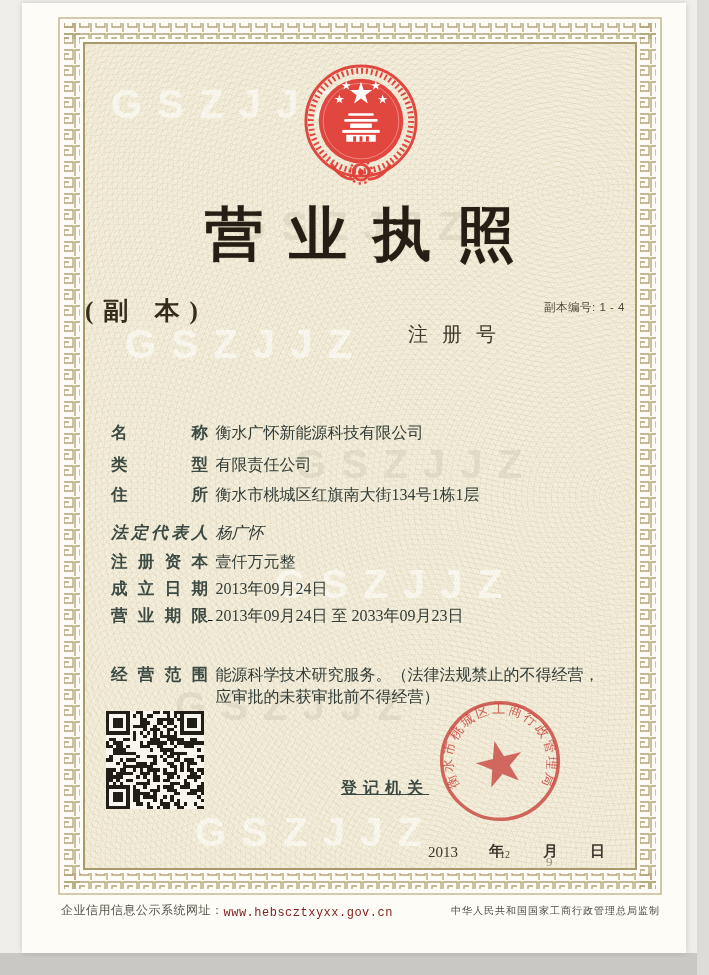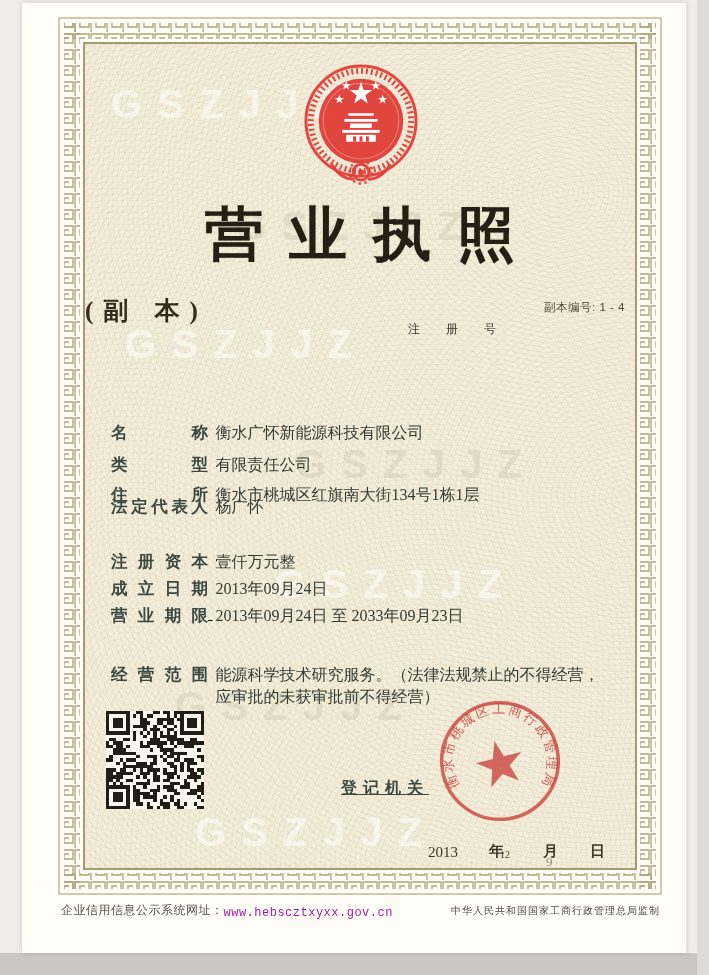--- a/index.html
+++ b/index.html
@@ -40,21 +40,21 @@
     position:absolute;left:0;top:250px;width:502px;text-align:left;
     font-family:"Liberation Serif", serif;font-size:25px;font-weight:700;
     letter-spacing:10px;color:#362c1c;
   }
   .copy-no{
     position:absolute;right:10px;top:256px;font-size:11.5px;color:#4c4639;letter-spacing:.5px;
   }
   .reg-line{position:absolute;left:0;top:276px;width:548px;height:22px;}
   .reg-label{
     position:absolute;left:323px;top:1px;width:88px;display:inline-block;
-    font-family:"Liberation Serif", serif;font-size:12px;color:#3f3a2d;
+    font-family:"Liberation Serif", serif;font-size:20px;color:#3f3a2d;
     text-align:justify;text-align-last:justify;text-justify:inter-character;
   }
   .reg-no{
     position:absolute;right:2px;top:0;
     font-family:"Liberation Serif", serif;font-size:17px;color:#38332a;letter-spacing:1px;
   }
   .field{position:absolute;left:26px;width:500px;}
   .field .lbl{
     display:inline-block;vertical-align:top;width:97px;
     font-size:16.5px;font-weight:700;color:#3c4a43;
@@ -75,21 +75,21 @@
   .date-row .y{position:absolute;left:343px;top:4px;font-family:"Liberation Serif", serif;}
   .date-row .u1{position:absolute;left:404px;top:2px;font-weight:600;}
   .date-row .m{position:absolute;left:415px;top:9px;font-family:Liberation Serif, serif;font-size:10px;color:#4a453a;}
   .date-row .u2{position:absolute;left:458px;top:2px;font-weight:600;}
   .date-row .d{position:absolute;left:461px;top:14px;font-family:"Liberation Serif", serif;font-size:13px;color:rgba(74,69,58,.55);}
   .date-row .u3{position:absolute;left:505px;top:2px;font-weight:600;}
   .footer-left{
     position:absolute;left:39px;top:899px;font-size:12px;color:#57544a;letter-spacing:.5px;
   }
   .footer-left .url{
-    font-family:"Liberation Mono", monospace;font-size:12px;color:#a21caf;
+    font-family:"Liberation Mono", monospace;font-size:12px;color:#7f1d1d;
     position:relative;top:2px;letter-spacing:.5px;
   }
   .footer-right{
     position:absolute;right:26px;top:901px;font-size:10px;color:#4f4c42;letter-spacing:1px;
   }
 </style>
 </head>
 <body>
 
 <div class="scan-edge-bottom"></div>
@@ -167,21 +167,21 @@
       <span class="val">衡水广怀新能源科技有限公司</span>
     </div>
     <div class="field" style="top:410px;">
       <span class="lbl">类型</span>
       <span class="val">有限责任公司</span>
     </div>
     <div class="field" style="top:440px;">
       <span class="lbl">住所</span>
       <span class="val">衡水市桃城区红旗南大街134号1栋1层</span>
     </div>
-    <div class="field" style="top:452px;">
+    <div class="field" style="top:478px;font-style:italic;">
       <span class="lbl">法定代表人</span>
       <span class="val">杨广怀</span>
     </div>
     <div class="field" style="top:507px;">
       <span class="lbl">注册资本</span>
       <span class="val">壹仟万元整</span>
     </div>
     <div class="field" style="top:534px;">
       <span class="lbl">成立日期</span>
       <span class="val">2013年09月24日</span>

